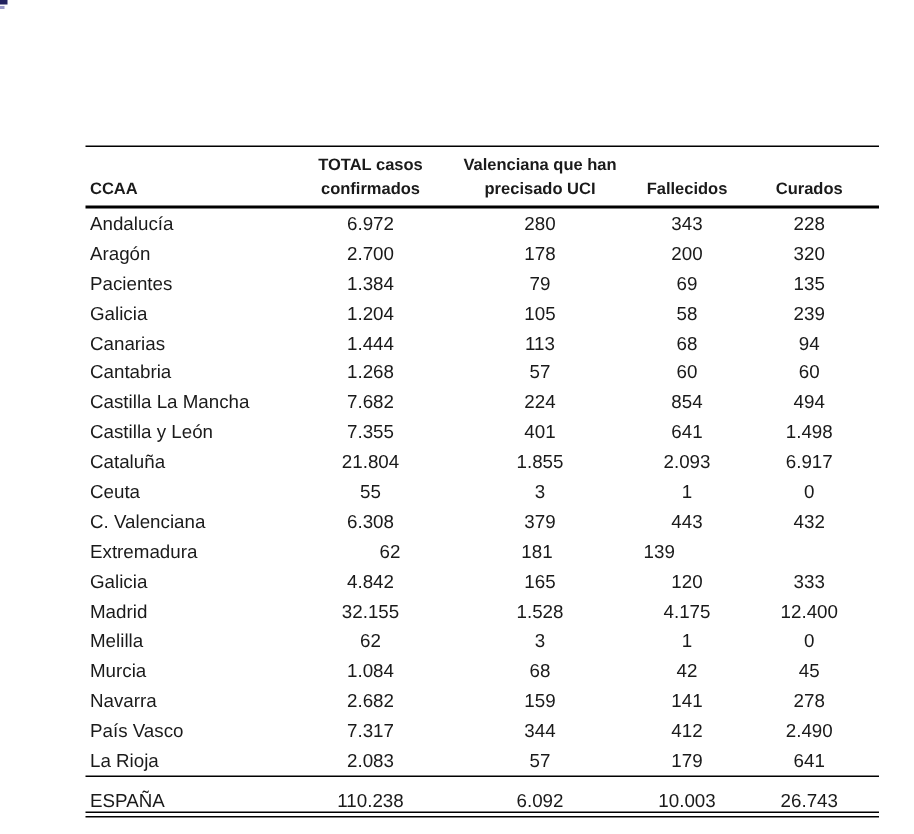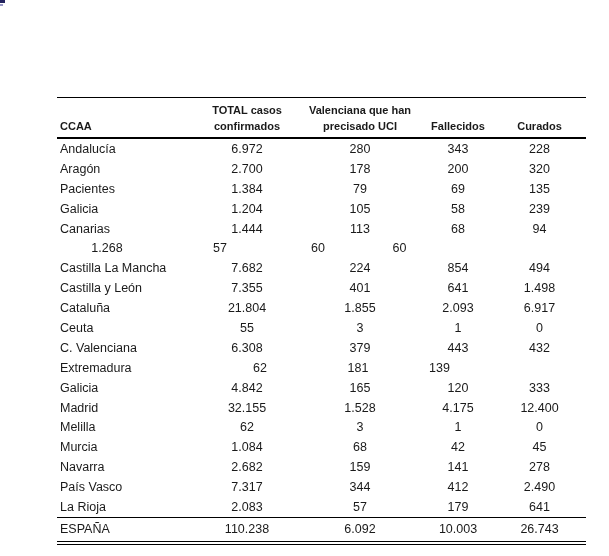--- a/index.html
+++ b/index.html
@@ -60,21 +60,21 @@
 
   .trow {
     display: flex;
     align-items: center;
     height: 19.9px;
     font-size: 12.5px;
   }
 
   .total-row {
     display: flex;
-    align-items: center;
+    align-items: flex-end;
     height: 23px;
     font-size: 12.5px;
     border-bottom: 4px double #000;
   }
 </style>
 </head>
 <body>
 
 <div class="corner-mark">
   <div class="m-top" style="background: rgb(35, 35, 95);"></div>
@@ -128,20 +128,21 @@
 
   <div class="trow">
     <div class="cell col-ccaa">Canarias</div>
     <div class="cell col-total">1.444</div>
     <div class="cell col-uci">113</div>
     <div class="cell col-fall">68</div>
     <div class="cell col-cur">94</div>
   </div>
 
   <div class="trow">
+    <div class="cell col-ccaa">Cantabria</div>
     <div class="cell col-total">1.268</div>
     <div class="cell col-uci">57</div>
     <div class="cell col-fall">60</div>
     <div class="cell col-cur">60</div>
   </div>
 
   <div class="trow">
     <div class="cell col-ccaa">Castilla La Mancha</div>
     <div class="cell col-total">7.682</div>
     <div class="cell col-uci">224</div>

